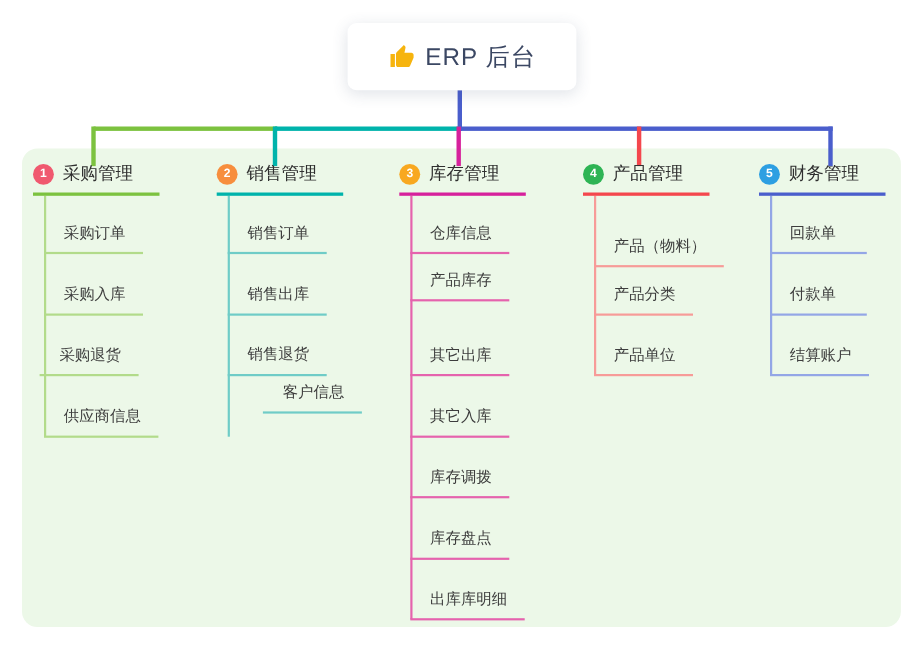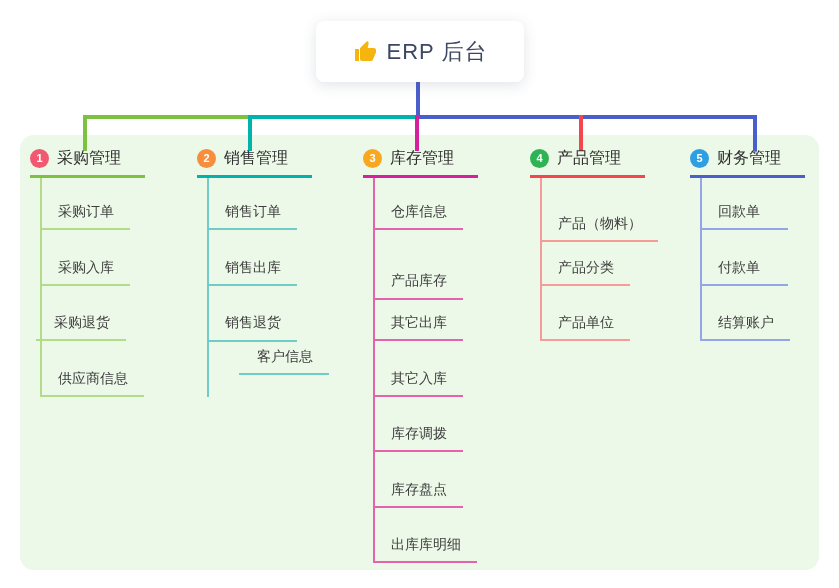--- a/index.html
+++ b/index.html
@@ -135,21 +135,21 @@
       <div class="child-node" style="left: 207px; top: 202px; border-bottom-color: rgb(111, 204, 199);"><span class="child-label">销售订单</span></div>
       <div class="child-node" style="left: 207px; top: 257.5px; border-bottom-color: rgb(111, 204, 199);"><span class="child-label">销售出库</span></div>
       <div class="child-node" style="left: 207px; top: 313px; border-bottom-color: rgb(111, 204, 199); font-family: Liberation Serif, serif;"><span class="child-label">销售退货</span></div>
       <div class="child-node" style="left: 207px; top: 347px; border-bottom-color: rgb(111, 204, 199); margin-left: 32px;"><span class="child-label">客户信息</span></div>
       <div class="branch-header" style="left: 363px; top: 147px; width: 115px; border-bottom-color: rgb(214, 33, 156);">
         <span class="badge" style="background: rgb(248, 168, 32);">3</span>
         <span class="branch-title">库存管理</span>
       </div>
       <div class="branch-rail" style="left: 373px; top: 178px; height: 385px; background: rgb(229, 99, 173);"></div>
       <div class="child-node" style="left: 373px; top: 202px; border-bottom-color: rgb(229, 99, 173);"><span class="child-label">仓库信息</span></div>
-      <div class="child-node" style="left: 373px; top: 271px; border-bottom-color: rgb(229, 99, 173); font-family: Liberation Serif, serif;"><span class="child-label">产品库存</span></div>
+      <div class="child-node" style="left: 373px; top: 245px; border-bottom-color: rgb(229, 99, 173);"><span class="child-label">产品库存</span></div>
       <div class="child-node" style="left: 373px; top: 313px; border-bottom-color: rgb(229, 99, 173);"><span class="child-label">其它出库</span></div>
       <div class="child-node" style="left: 373px; top: 368.5px; border-bottom-color: rgb(229, 99, 173);"><span class="child-label">其它入库</span></div>
       <div class="child-node" style="left: 373px; top: 424px; border-bottom-color: rgb(229, 99, 173);"><span class="child-label">库存调拨</span></div>
       <div class="child-node" style="left: 373px; top: 479.5px; border-bottom-color: rgb(229, 99, 173);"><span class="child-label">库存盘点</span></div>
       <div class="child-node" style="left: 373px; top: 535px; border-bottom-color: rgb(229, 99, 173);"><span class="child-label">出库库明细</span></div>
       <div class="branch-header" style="left: 530px; top: 147px; width: 115px; border-bottom-color: rgb(244, 71, 77);">
         <span class="badge" style="background: rgb(46, 180, 84);">4</span>
         <span class="branch-title">产品管理</span>
       </div>
       <div class="branch-rail" style="left: 540px; top: 178px; height: 163px; background: rgb(247, 155, 152);"></div>

